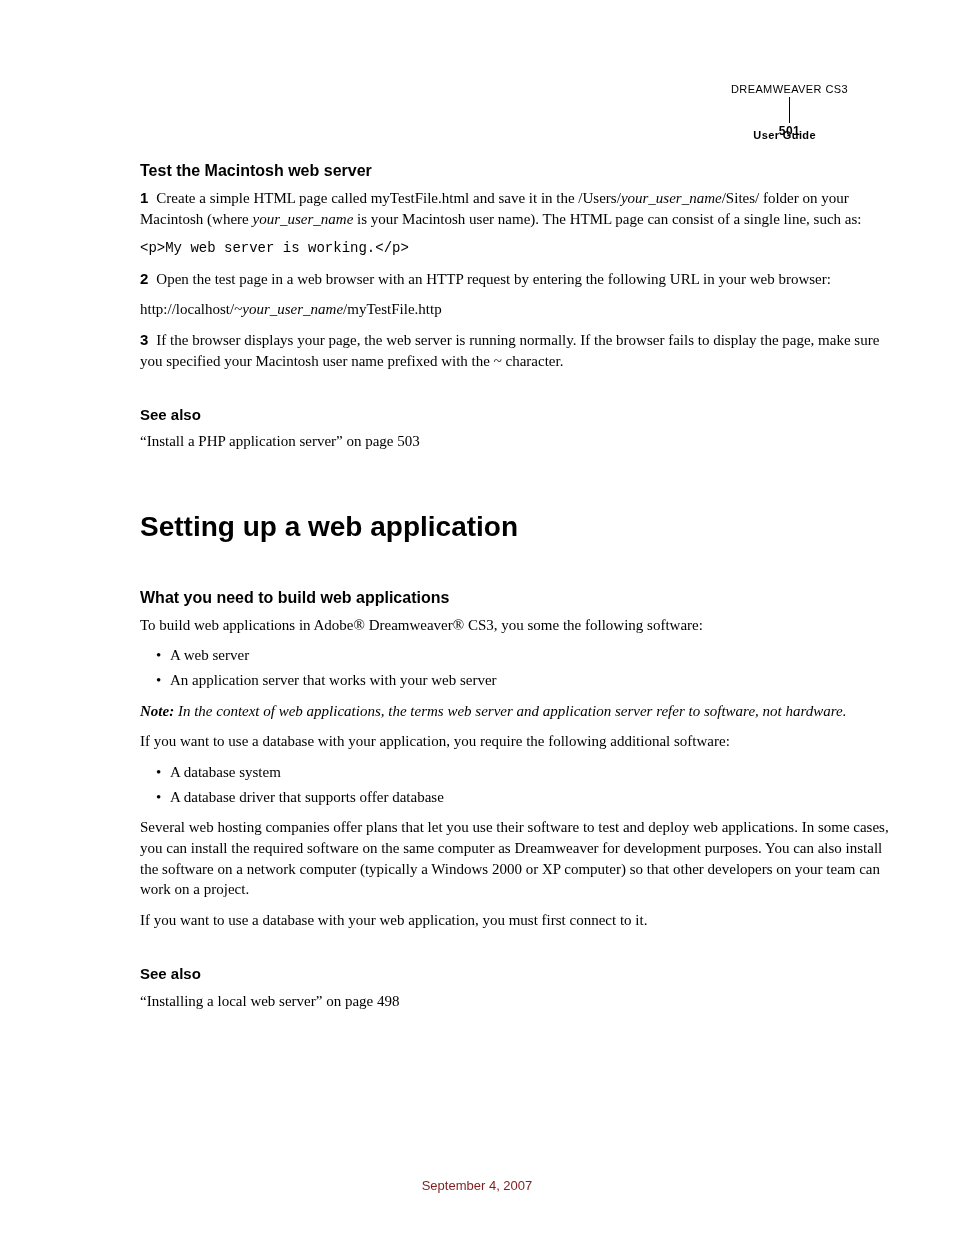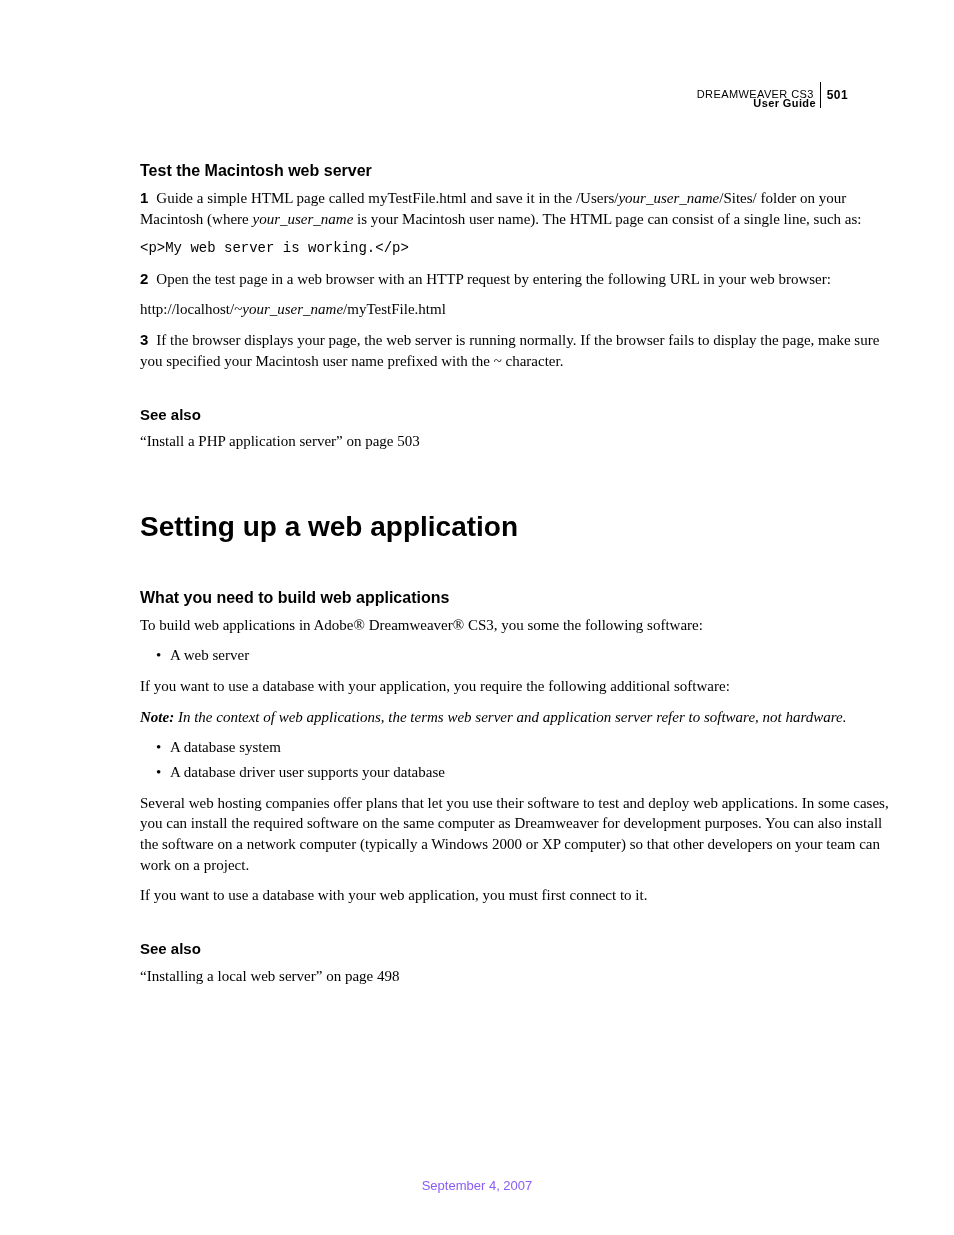--- a/index.html
+++ b/index.html
@@ -22,20 +22,21 @@
       right: 106px;
       font-family: "Myriad Pro", "Helvetica Neue", Arial, sans-serif;
       font-size: 11px;
       text-align: right;
       letter-spacing: 0.4px;
     }
     .header-row1 {
       display: flex;
       align-items: center;
       justify-content: center;
+      flex-direction: column;
     }
     .header-product {
       font-weight: 400;
     }
     .header-divider {
       width: 1px;
       height: 26px;
       background: #000;
       margin: 0 6px;
       display: inline-block;
@@ -104,21 +105,21 @@
       content: "•";
       position: absolute;
       left: 16px;
     }
     .footer {
       position: absolute;
       bottom: 40px;
       left: 0;
       right: 0;
       text-align: center;
-      color: #8b5cf6;
+      color: #7f1d1d;
       font-family: Arial, sans-serif;
       font-size: 13px;
     }
   </style>
 </head>
 <body>
 
 <div class="header">
   <div class="header-row1">
     <span class="header-product">DREAMWEAVER CS3</span>
@@ -127,60 +128,61 @@
   </div>
   <span class="header-guide">User Guide</span>
 </div>
 
 <div class="page">
   <div class="content">
 
     <div class="h3">Test the Macintosh web server</div>
 
     <div class="num-item">
-      <span class="num">1</span><span>Guide a simple HTML page called myTestFile.html and save it in the /Users/</span><span class="italic">your_user_name</span><span>/Sites/ folder on your Macintosh (where </span><span class="italic">your_user_name</span><span> is your Macintosh user name). The HTML page can consist of a single line, such as:</span>
+      <span class="num">1</span><span>Create a simple HTML page called myTestFile.html and save it in the /Users/</span><span class="italic">your_user_name</span><span>/Sites/ folder on your Macintosh (where </span><span class="italic">your_user_name</span><span> is your Macintosh user name). The HTML page can consist of a single line, such as:</span>
     </div>
 
     <div class="code">&lt;p&gt;My web server is working.&lt;/p&gt;</div>
 
     <div class="num-item">
       <span class="num">2</span><span>Open the test page in a web browser with an HTTP request by entering the following URL in your web browser:</span>
     </div>
 
     <div class="para">
-      <span>http://localhost/~</span><span class="italic">your_user_name</span><span>/myTestFile.html</span>
+      <span>http://localhost/~</span><span class="italic">your_user_name</span><span>/myTestFile.http</span>
     </div>
 
     <div class="num-item">
       <span class="num">3</span><span>If the browser displays your page, the web server is running normally. If the browser fails to display the page, make sure you specified your Macintosh user name prefixed with the ~ character.</span>
     </div>
 
 
     <div class="see-also">See also</div>
     <div class="para">“Install a PHP application server” on page 503</div>
 
     <div class="h1">Setting up a web application</div>
 
     <div class="h3">What you need to build web applications</div>
 
     <div class="para">To build web applications in Adobe® Dreamweaver® CS3, you some the following software:</div>
 
     <div class="bullet-list">
       <div class="bullet-item">A web server</div>
+      <div class="bullet-item">An application server that works with your web server</div>
     </div>
-
-    <div class="para">If you want to use a database with your application, you require the following additional software:</div>
 
     <div class="para">
       <span class="bold-italic">Note:</span><span class="italic"> In the context of web applications, the terms web server and application server refer to software, not hardware.</span>
     </div>
 
+    <div class="para">If you want to use a database with your application, you require the following additional software:</div>
+
     <div class="bullet-list">
       <div class="bullet-item">A database system</div>
-      <div class="bullet-item">A database driver user supports your database</div>
+      <div class="bullet-item">A database driver that supports offer database</div>
     </div>
 
     <div class="para">Several web hosting companies offer plans that let you use their software to test and deploy web applications. In some cases, you can install the required software on the same computer as Dreamweaver for development purposes. You can also install the software on a network computer (typically a Windows 2000 or XP computer) so that other developers on your team can work on a project.</div>
 
     <div class="para">If you want to use a database with your web application, you must first connect to it.</div>
 
     <div class="see-also">See also</div>
     <div class="para">“Installing a local web server” on page 498</div>
 
   </div>

